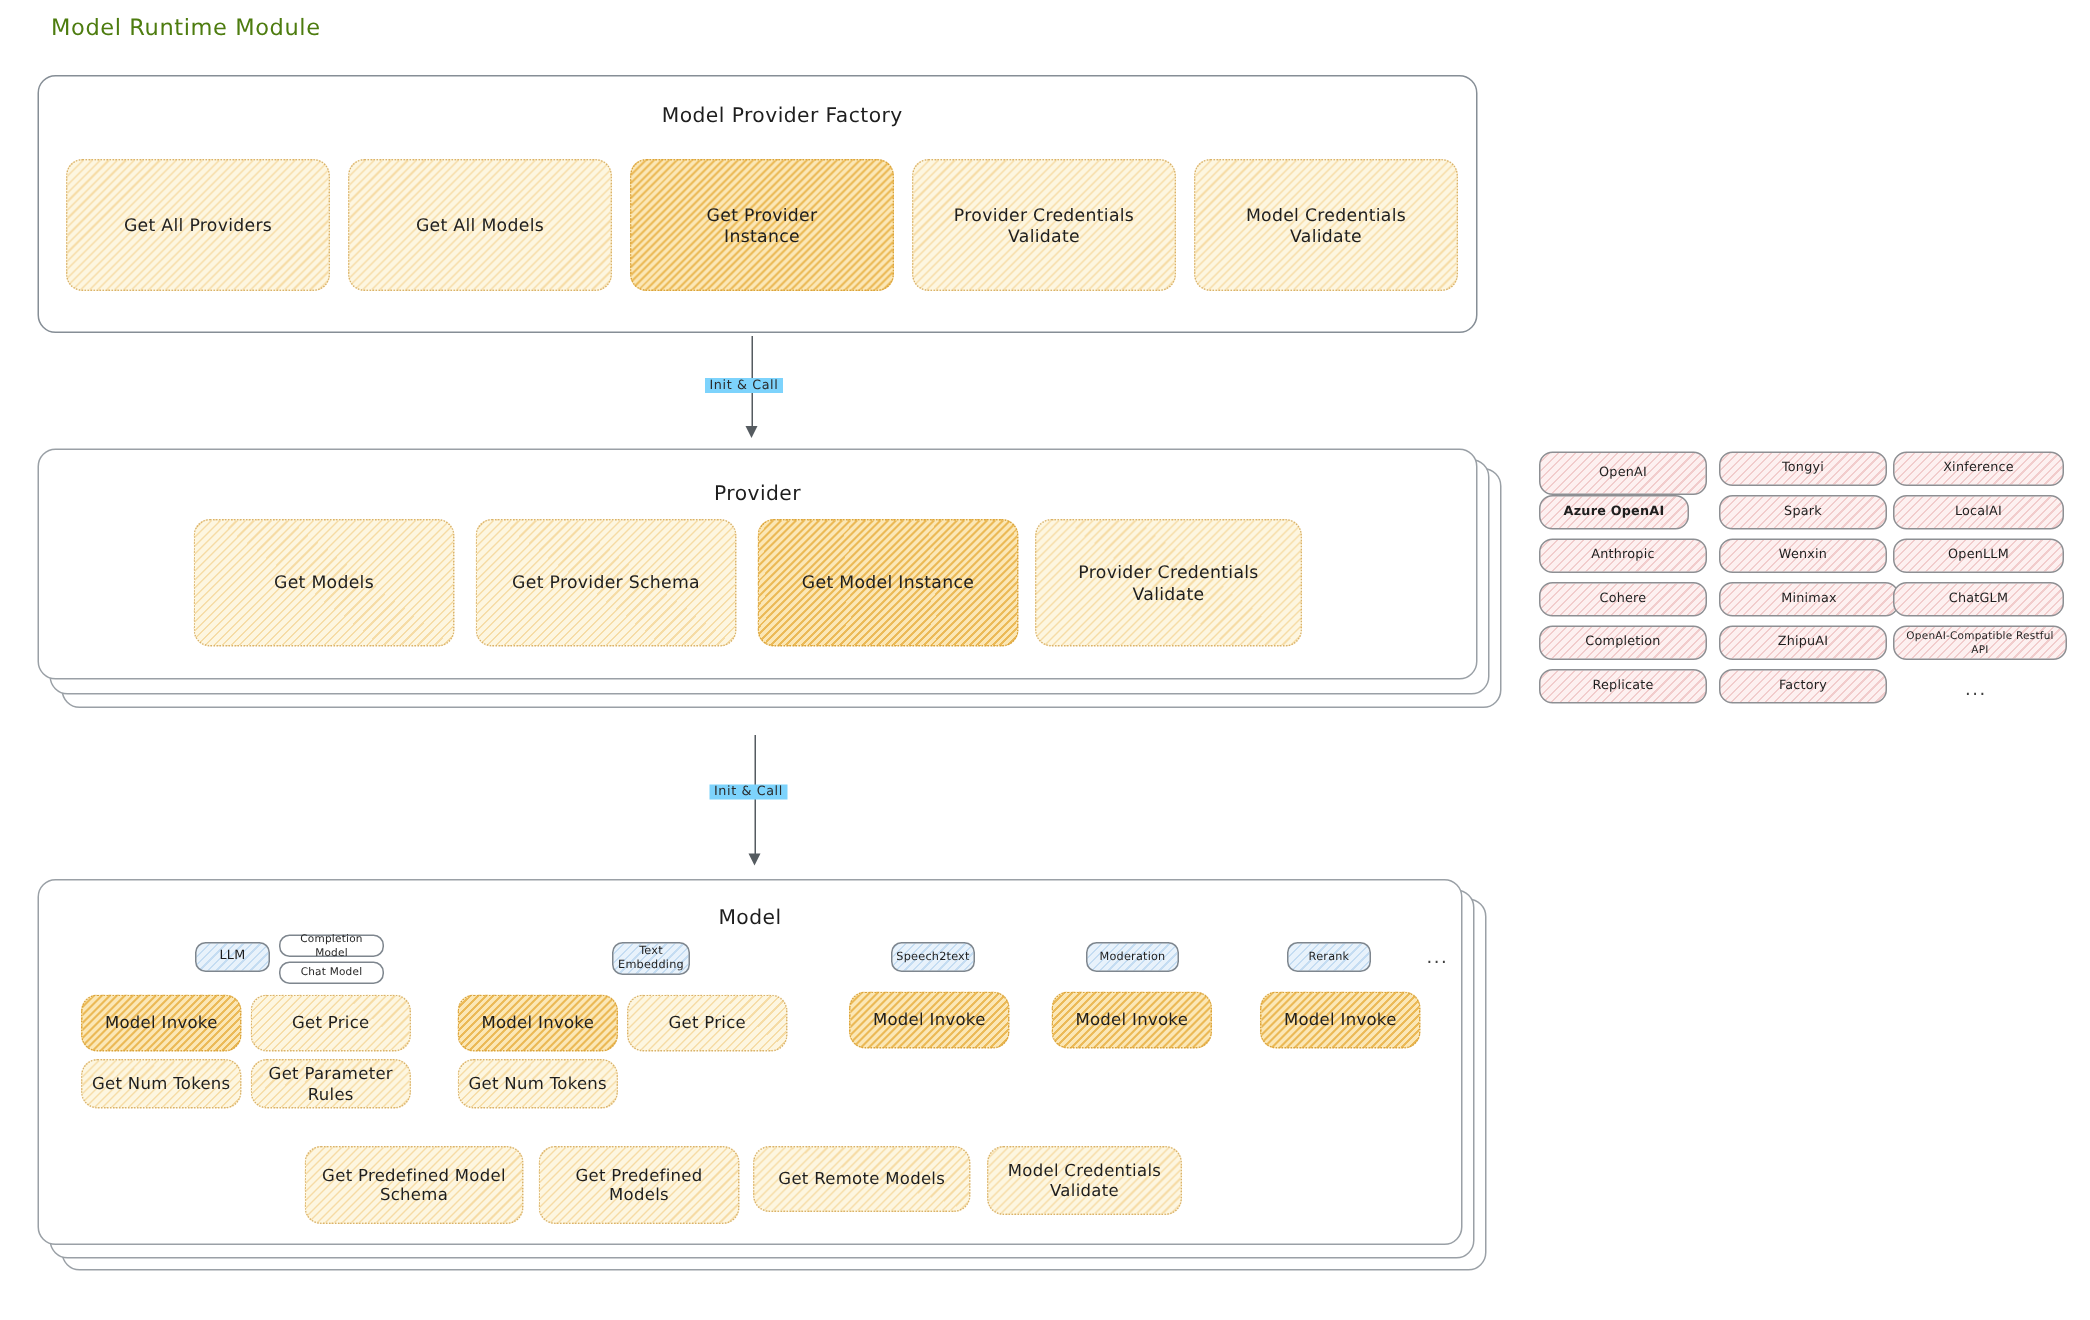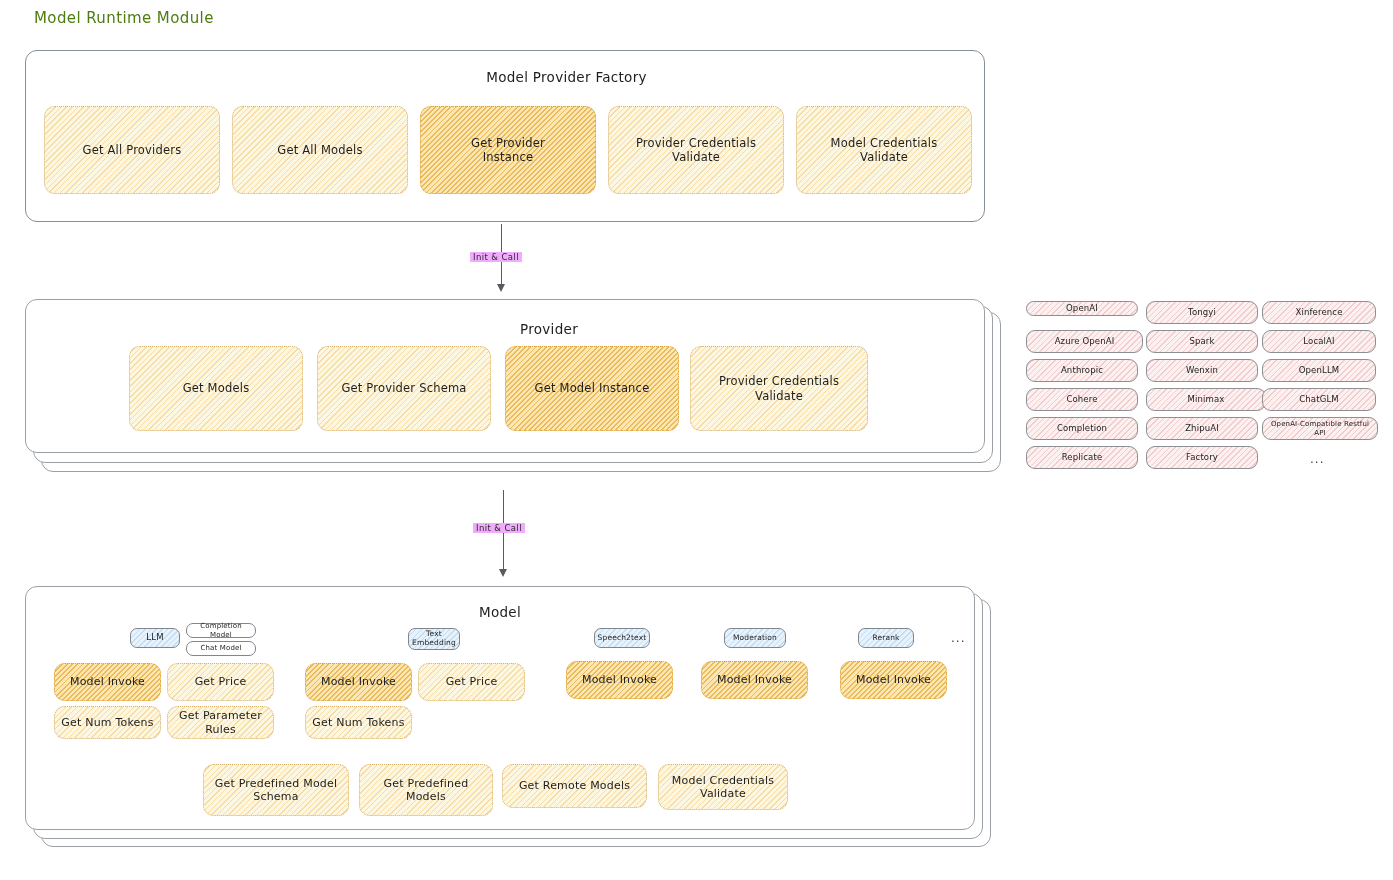--- a/index.html
+++ b/index.html
@@ -144,36 +144,36 @@
     position:absolute;
     width:0;height:0;
     border-left:4.5px solid transparent;
     border-right:4.5px solid transparent;
     border-top:8px solid #555b60;
   }
   .arrow-label{
     position:absolute;
     font-size:8.5px;
     color:#2b2b2b;
-    background:#f0abfc;
+    background:#7dd3fc;
     padding:0 3px;
     white-space:nowrap;
     letter-spacing:.4px;
     text-align:center;
   }
 </style>
 </head>
 <body>
 
 <div class="canvas">
 
   <div class="page-title">Model Runtime Module</div>
 
   <div class="hd" style="left:25px;top:50px;width:960px;height:172px;"></div>
-  <div class="group-title" style="top:69px;left:25px;width:993px;margin-left:45px;">Model Provider Factory</div>
+  <div class="group-title" style="top:69px;left:25px;width:993px;">Model Provider Factory</div>
   <div id="factory-nodes">
       <div class="node fill-yellow" style="left: 44px; top: 106px; width: 176px; height: 88px; font-size: 11.5px;">
         <span>Get All Providers</span>
       </div>
       <div class="node fill-yellow" style="left: 232px; top: 106px; width: 176px; height: 88px; font-size: 11.5px;">
         <span>Get All Models</span>
       </div>
       <div class="node fill-orange" style="left: 420px; top: 106px; width: 176px; height: 88px; font-size: 11.5px;">
         <span>Get Provider<br>Instance</span>
       </div>
@@ -187,41 +187,41 @@
 
   <div class="arrow-line" style="left:501px;top:224px;height:62px;"></div>
   <div class="arrow-head" style="left:496.5px;top:284px;"></div>
   <div class="arrow-label" style="left:470px;top:252px;">Init &amp; Call</div>
 
   <div class="deck">
     <div class="deck-layer" style="left:41px;top:312px;width:960px;height:160px;"></div>
     <div class="deck-layer" style="left:33px;top:306px;width:960px;height:157px;"></div>
     <div class="deck-layer" style="left:25px;top:299px;width:960px;height:154px;"></div>
   </div>
-  <div class="group-title" style="top:321px;left:25px;width:960px;padding-left:44px;">Provider</div>
+  <div class="group-title" style="top:321px;left:25px;width:960px;">Provider</div>
   <div id="provider-nodes">
       <div class="node fill-yellow" style="left: 129px; top: 346px; width: 174px; height: 85px; font-size: 11.5px;">
         <span>Get Models</span>
       </div>
       <div class="node fill-yellow" style="left: 317px; top: 346px; width: 174px; height: 85px; font-size: 11.5px;">
         <span>Get Provider Schema</span>
       </div>
       <div class="node fill-orange" style="left: 505px; top: 346px; width: 174px; height: 85px; font-size: 11.5px;">
         <span>Get Model Instance</span>
       </div>
       <div class="node fill-yellow" style="left: 690px; top: 346px; width: 178px; height: 85px; font-size: 11.5px;">
         <span>Provider Credentials<br>Validate</span>
       </div>
     </div>
 
   <div id="provider-chips">
-      <div class="chip fill-pink" style="left: 1026px; top: 301px; width: 112px; height: 15px; font-size: 8.5px;">
+      <div class="chip fill-pink" style="left: 1026px; top: 301px; width: 112px; height: 29px; font-size: 8.5px;">
         <span>OpenAI</span>
       </div>
-      <div class="chip fill-pink" style="left: 1026px; top: 330px; width: 117px; height: 23px; font-size: 8.5px;">
+      <div class="chip fill-pink" style="left: 1026px; top: 330px; width: 100px; height: 23px; font-size: 8.5px; font-weight: bold;">
         <span>Azure OpenAI</span>
       </div>
       <div class="chip fill-pink" style="left: 1026px; top: 359px; width: 112px; height: 23px; font-size: 8.5px;">
         <span>Anthropic</span>
       </div>
       <div class="chip fill-pink" style="left: 1026px; top: 388px; width: 112px; height: 23px; font-size: 8.5px;">
         <span>Cohere</span>
       </div>
       <div class="chip fill-pink" style="left: 1026px; top: 417px; width: 112px; height: 23px; font-size: 8.5px;">
         <span>Completion</span>

